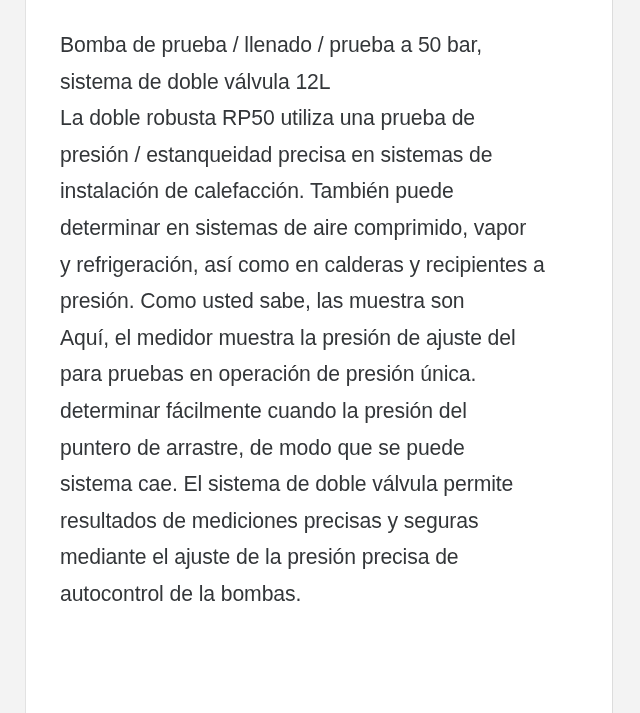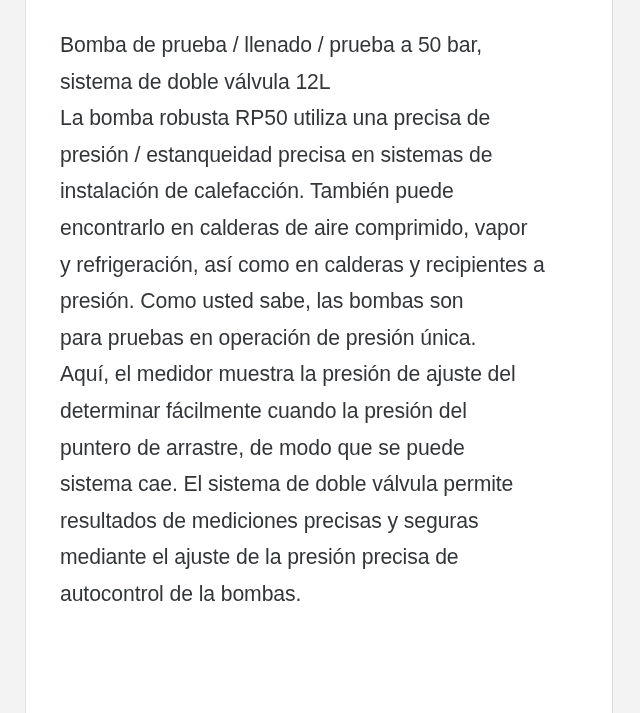--- a/index.html
+++ b/index.html
@@ -37,28 +37,28 @@
       white-space: nowrap;
     }
   </style>
 </head>
 <body>
 
 <div class="card">
   <div class="content">
     <span class="line">Bomba de prueba / llenado / prueba a 50 bar,</span>
     <span class="line">sistema de doble válvula 12L</span>
-    <span class="line">La bomba robusta RP50 utiliza una precisa de</span>
+    <span class="line">La doble robusta RP50 utiliza una prueba de</span>
     <span class="line">presión / estanqueidad precisa en sistemas de</span>
     <span class="line">instalación de calefacción. También puede</span>
-    <span class="line">encontrarlo en calderas de aire comprimido, vapor</span>
+    <span class="line">determinar en sistemas de aire comprimido, vapor</span>
     <span class="line">y refrigeración, así como en calderas y recipientes a</span>
-    <span class="line">presión. Como usted sabe, las bombas son</span>
+    <span class="line">presión. Como usted sabe, las muestra son</span>
+    <span class="line">Aquí, el medidor muestra la presión de ajuste del</span>
     <span class="line">para pruebas en operación de presión única.</span>
-    <span class="line">Aquí, el medidor muestra la presión de ajuste del</span>
     <span class="line">determinar fácilmente cuando la presión del</span>
     <span class="line">puntero de arrastre, de modo que se puede</span>
     <span class="line">sistema cae. El sistema de doble válvula permite</span>
     <span class="line">resultados de mediciones precisas y seguras</span>
     <span class="line">mediante el ajuste de la presión precisa de</span>
     <span class="line">autocontrol de la bombas.</span>
   </div>
 </div>
 
 </body></html>

